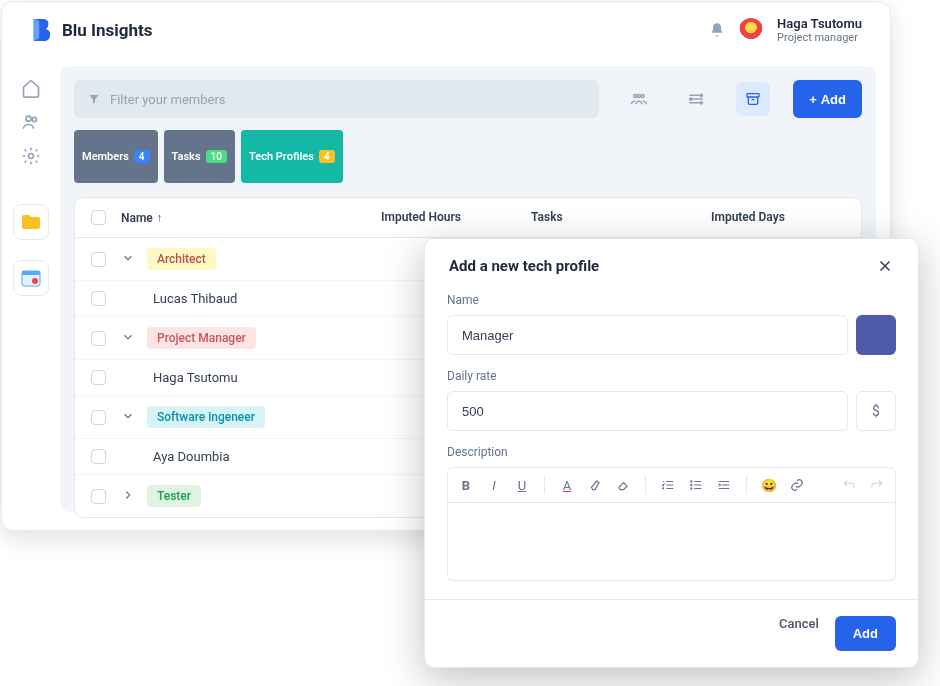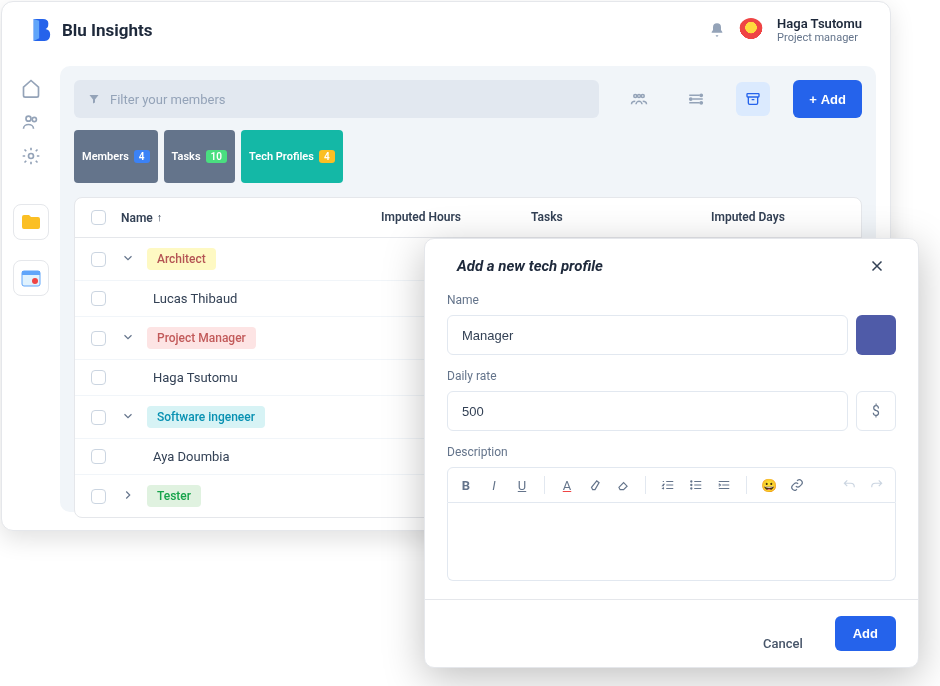--- a/index.html
+++ b/index.html
@@ -55,36 +55,36 @@
 .trow:last-child { border-bottom: none; }
 .chevron { width: 14px; height: 14px; color: #64748b; margin-right: 8px; cursor: pointer; }
 .tag { border-radius: 4px; padding: 4px 10px; font-size: 12px; font-weight: 500; display: inline-block; }
 .tag-pink { background: #fef9c3; color: #b45454; }
 .tag-pink2 { background: #fde4e4; color: #c25a5a; }
 .tag-cyan { background: #d7f3f5; color: #0891b2; }
 .tag-green { background: #e0f2e0; color: #16a34a; }
 .row-name { font-size: 13px; color: #334155; margin-left: 32px; }
 
 .modal { position: absolute; top: 238px; left: 424px; width: 495px; background: #fff; border-radius: 10px; border: 1px solid #e5e7eb; box-shadow: 0 10px 40px rgba(0,0,0,0.25); }
-.modal-head { display: flex; justify-content: space-between; align-items: center; padding: 18px 32px; font-style: italic; }
+.modal-head { display: flex; justify-content: space-between; align-items: center; padding: 18px 24px; }
 .modal-title { font-size: 15px; font-weight: 700; color: #1e293b; }
 .modal-close { width: 18px; height: 18px; cursor: pointer; color: #334155; }
 .modal-body { padding: 0 22px 18px; }
 .field-label { font-size: 12px; color: #64748b; margin-bottom: 8px; margin-top: 14px; }
 .field-label:first-child { margin-top: 0; }
 .field-row { display: flex; gap: 8px; }
 .input { flex: 1; border: 1px solid #e2e8f0; border-radius: 6px; padding: 10px 14px; font-size: 13px; color: #334155; }
 .color-swatch { width: 40px; height: 40px; background: #4f5ba8; border-radius: 6px; cursor: pointer; }
 .unit-box { width: 40px; height: 40px; border: 1px solid #e2e8f0; border-radius: 6px; display: flex; align-items: center; justify-content: center; color: #64748b; font-size: 14px; }
 .editor-toolbar { border: 1px solid #e2e8f0; border-radius: 6px 6px 0 0; padding: 8px 10px; display: flex; align-items: center; gap: 14px; font-size: 13px; color: #64748b; }
 .etb-group { display: flex; gap: 12px; align-items: center; }
 .etb-sep { width: 1px; height: 18px; background: #e2e8f0; }
 .etb-btn { cursor: pointer; width: 16px; display: flex; justify-content: center; }
 .editor-area { border: 1px solid #e2e8f0; border-top: none; border-radius: 0 0 6px 6px; height: 78px; }
-.modal-footer { border-top: 1px solid #e5e7eb; padding: 16px 22px; display: flex; justify-content: flex-end; gap: 32px; align-items: flex-end; }
+.modal-footer { border-top: 1px solid #e5e7eb; padding: 16px 22px; display: flex; justify-content: flex-end; gap: 16px; align-items: flex-start; }
 .cancel-link { font-size: 13px; color: #475569; cursor: pointer; font-weight: 500; }
 .add-primary { background: #2563eb; color: #fff; border: none; border-radius: 6px; padding: 10px 18px; font-size: 13px; font-weight: 600; cursor: pointer; }
 .sort-arrow { font-size: 11px; }
 </style>
 </head>
 <body>
 
 <div class="app-window">
   <div class="header">
     <div class="logo-area">

